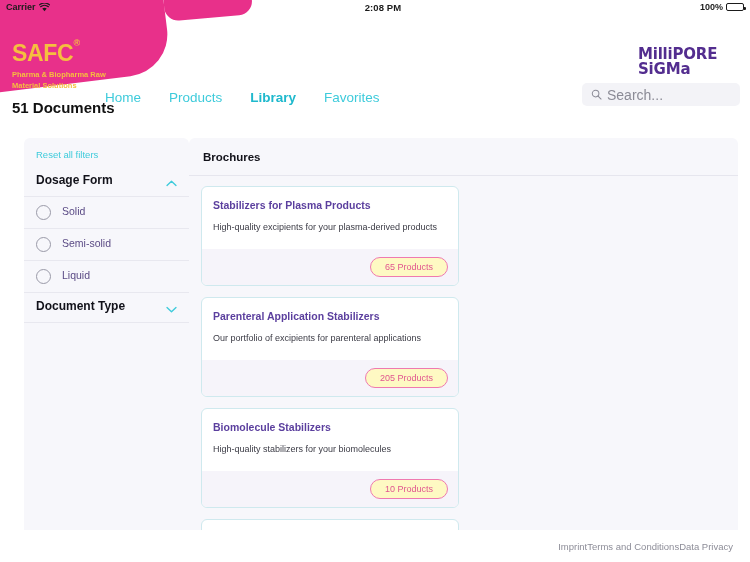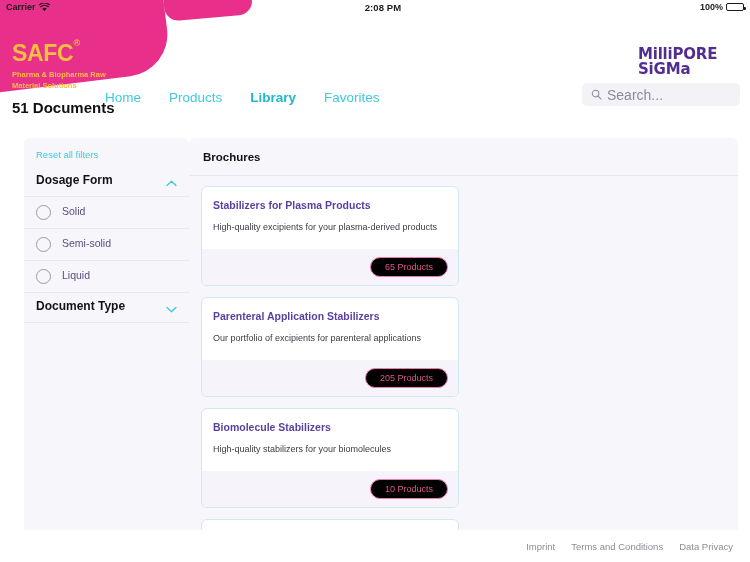--- a/index.html
+++ b/index.html
@@ -207,31 +207,31 @@
     height: 36px;
     display: flex; align-items: center; justify-content: flex-end;
     padding-right: 10px;
   }
   .badge {
     border: 1px solid #ef7ab0;
     color: #e0558f;
     font-size: 9px;
     border-radius: 11px;
     padding: 4px 14px;
-    background: #000000;
+    background: #fef9c3;
     white-space: nowrap;
   }
 
   
   .footer {
     position: absolute; left: 0; bottom: 0;
     width: 750px; height: 32px;
     background: #ffffff;
     display: flex; align-items: center; justify-content: flex-end;
-    gap: 16px; padding-right: 17px;
+    padding-right: 17px;
     z-index: 25;
   }
   .footer-link {
     font-size: 9.5px; color: #8d8d98; cursor: pointer;
   }
 </style>
 </head>
 <body>
 
 <div class="statusbar">

